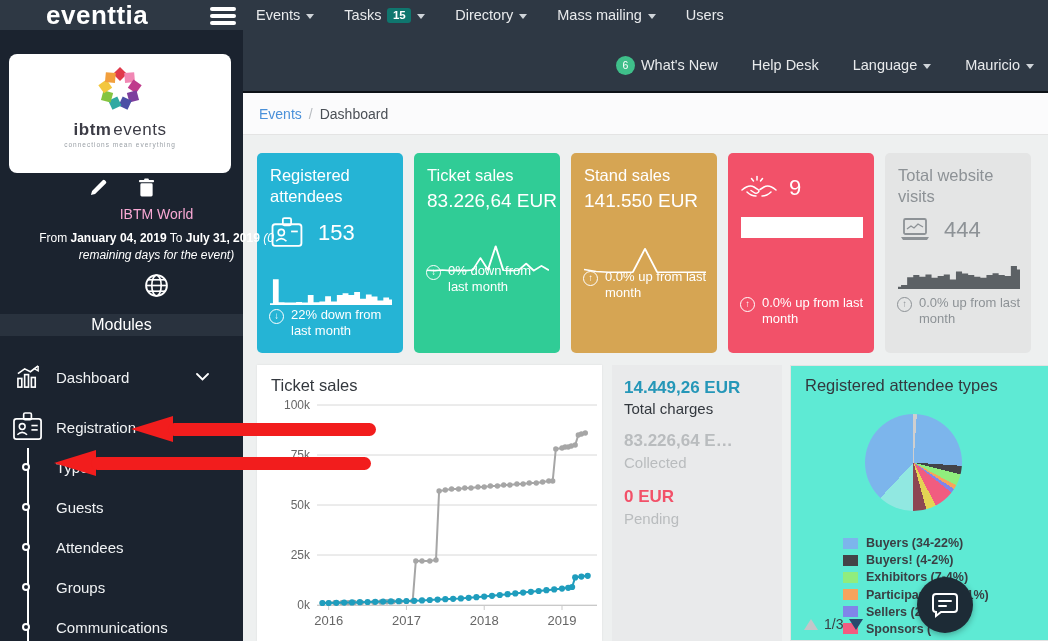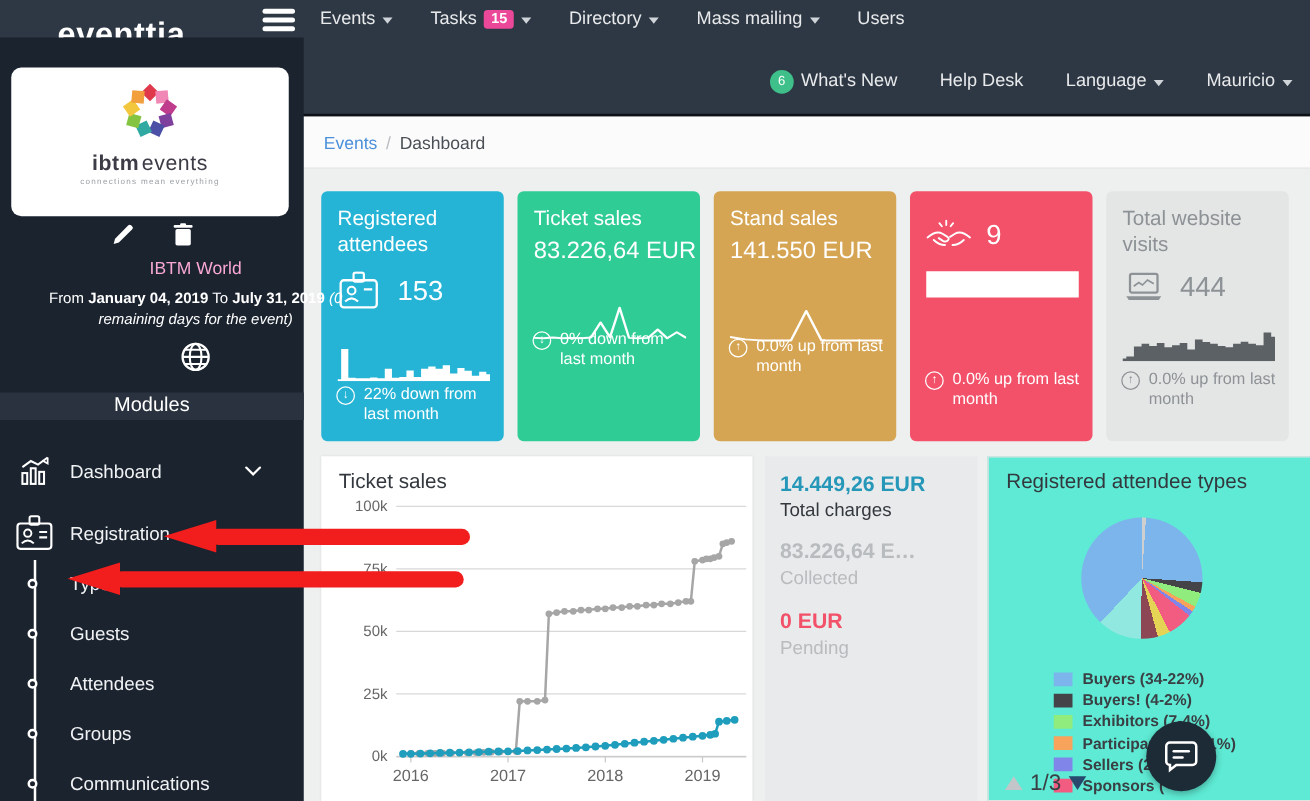--- a/index.html
+++ b/index.html
@@ -1,27 +1,27 @@
 <!DOCTYPE html>
 <html><head>
 <meta charset="utf-8">
 <style>
   * { margin:0; padding:0; box-sizing:border-box; }
   html,body { width:1048px; height:641px; overflow:hidden; }
   body { font-family:"Liberation Sans", sans-serif; background:#eef0f0; position:relative; }
 
   
   #header { position:absolute; left:0; top:0; width:1048px; height:93px; background:#2e3844; border-bottom:2px solid #0d1117; z-index:4; }
-  .logo { position:absolute; left:46px; top:12px; color:#fff; font-size:26px; font-weight:600; letter-spacing:.5px; cursor:pointer; }
+  .logo { position:absolute; left:46px; top:0px; color:#fff; font-size:26px; font-weight:600; letter-spacing:.5px; cursor:pointer; }
   .hamburger { position:absolute; left:210px; top:7px; width:26px; height:19px; cursor:pointer; }
   .hamburger span { display:block; height:3.6px; background:#fff; border-radius:2px; margin-bottom:3.4px; }
   .nav { position:absolute; left:256px; top:0; height:30px; display:flex; align-items:center; gap:30px; }
   .nav-item, .nav2-item { color:#e8eaec; font-size:14.5px; display:flex; align-items:center; gap:6px; cursor:pointer; white-space:nowrap; }
   .caret { width:0; height:0; border-left:4.5px solid transparent; border-right:4.5px solid transparent; border-top:5.5px solid #cfd4d9; margin-top:2px; }
-  .badge-tasks { background:#ec4899; color:#fff; font-size:11.5px; padding:1.5px 5.5px; border-radius:3px; font-weight:bold; }
+  .badge-tasks { background:#0f766e; color:#fff; font-size:11.5px; padding:1.5px 5.5px; border-radius:3px; font-weight:bold; }
   .nav2 { position:absolute; right:14px; top:50px; height:30px; display:flex; align-items:center; gap:34px; }
   .badge-green { width:19px; height:19px; border-radius:50%; background:#3fbf8a; color:#fff; font-size:10.5px; display:flex; align-items:center; justify-content:center; }
 
   
   #sidebar { position:absolute; left:0; top:30px; width:243px; height:611px; background:#1b232f; z-index:5; color:#fff;padding-left:35px; }
   .event-card { position:absolute; left:9px; top:24px; width:222px; height:119px; background:#fff; border-radius:8px; text-align:center; padding-top:6px; cursor:pointer; }
   .ibtm-title { font-size:17px; color:#3c3c46; font-weight:bold; letter-spacing:.5px; margin-top:-2px; }
   .ibtm-title .lite { font-weight:normal; }
   .ibtm-tag { font-size:6.5px; color:#9aa0a6; letter-spacing:1px; margin-top:1px; }
   .card-actions { position:absolute; left:0; top:148px; width:100%; display:flex; justify-content:center; gap:30px; }
@@ -76,21 +76,21 @@
   .chg-label { color:#33383e; font-size:15px; margin:2px 0 14px; }
   .chg-val-gray { color:#b9bcbe; font-size:17px; font-weight:bold; }
   .chg-label-gray { color:#b9bcbe; font-size:15px; margin:3px 0 16px; }
   .chg-val-pink { color:#f25169; font-size:17px; font-weight:bold; }
   #types-panel { position:absolute; left:790px; top:365px; width:279px; height:276px; background:#5eead4; border:1px solid #e2e2e2; padding:10px 12px 0 14px; }
   .pie { position:absolute; left:74px; top:48px; width:97px; height:97px; border-radius:50%; }
   .legend { position:absolute; left:52px; top:170px; }
   .legend-row { display:flex; align-items:center; gap:8px; margin-bottom:3.2px; }
   .legend-swatch { width:15px; height:11px; }
   .legend-label { font-size:12.5px; font-weight:bold; color:#3a3f44; white-space:nowrap; }
-  .pager { position:absolute; left:13px; top:250px; display:flex; align-items:center; gap:6px; font-size:18px; color:#3a3f44; }
+  .pager { position:absolute; left:13px; top:250px; display:flex; align-items:center; gap:6px; font-size:14px; color:#3a3f44; }
   .tri-up { width:0; height:0; border-left:7px solid transparent; border-right:7px solid transparent; border-bottom:11px solid #c3c6c9; cursor:pointer; }
   .tri-down { width:0; height:0; border-left:7px solid transparent; border-right:7px solid transparent; border-top:11px solid #27496d; cursor:pointer; }
 
   
   .red-arrow { position:absolute; z-index:60; }
   .arrow-head { position:absolute; width:0; height:0; border-top:13px solid transparent; border-bottom:13px solid transparent; border-right:42px solid #f21d1d; }
   .arrow-tail { position:absolute; height:13px; background:#f21d1d; border-radius:7px; }
   #chat-fab { position:absolute; left:917px; top:577px; width:56px; height:56px; border-radius:50%; background:#1d2b36; z-index:100; display:flex; align-items:center; justify-content:center; cursor:pointer; box-shadow:0 2px 6px rgba(0,0,0,.3); }
 
   text { font-family:"Liberation Sans", sans-serif; }

